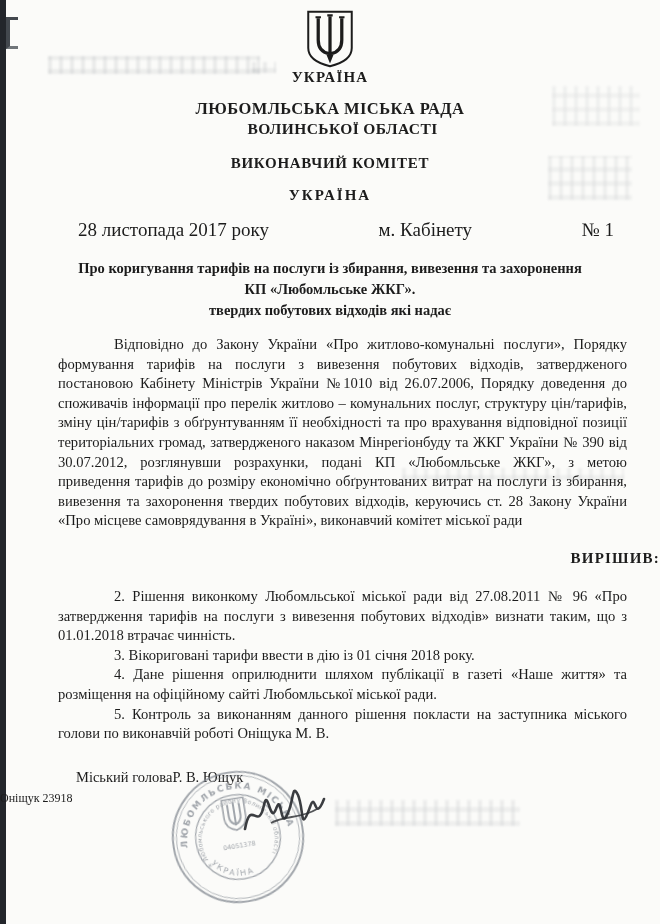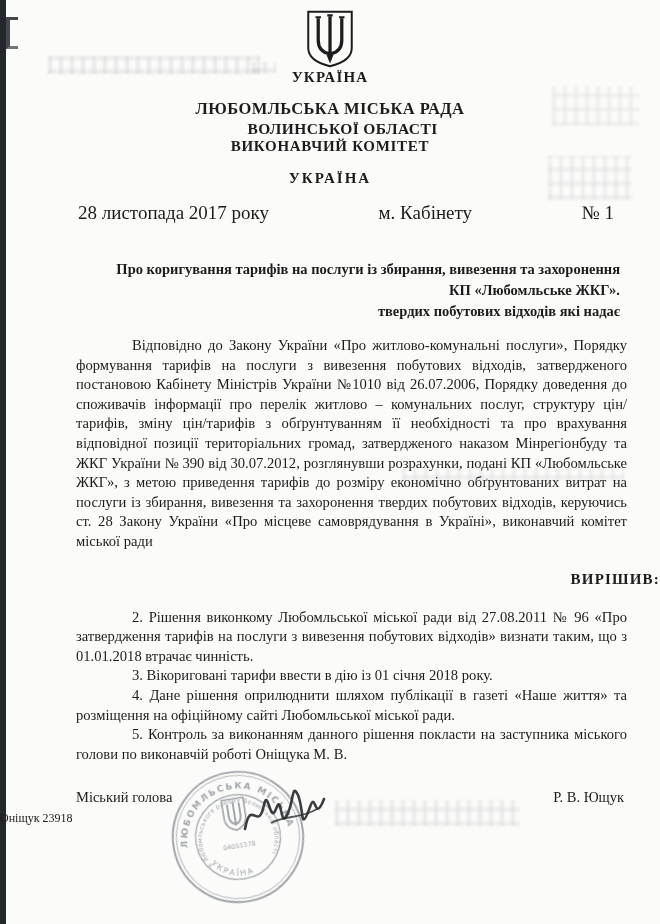--- a/index.html
+++ b/index.html
@@ -11,32 +11,32 @@
   }
   .edge-strip{position:absolute;left:0;top:0;width:6px;height:924px;background:#23262b;}
   .edge-bracket{position:absolute;left:6px;top:17px;width:8px;height:26px;
     border-left:4px solid #43484e;border-top:3px solid #43484e;border-bottom:3px solid #70757a;}
   .content{position:absolute;left:0;top:0;width:660px;padding-top:10px;}
   .header{text-align:center;}
   .emblem{display:block;margin:0 auto;}
   .country{font-weight:bold;font-size:15px;letter-spacing:1.2px;margin-top:1px;}
   .council{font-weight:bold;font-size:16.5px;letter-spacing:.4px;margin-top:13px;}
   .region{font-weight:bold;font-size:15.5px;letter-spacing:.4px;margin-top:1px;padding-left:25px;}
-  .committee{font-weight:bold;font-size:15px;letter-spacing:.7px;}
+  .committee{font-weight:bold;font-size:15px;letter-spacing:.7px;margin-top:17px;}
   .doctype{font-weight:bold;font-size:15px;letter-spacing:2px;margin-top:15px;}
   .daterow{display:flex;justify-content:space-between;align-items:baseline;
     padding:0 46px 0 78px;margin-top:15px;font-size:19px;}
-  .title{text-align:right;font-weight:bold;font-size:14.5px;line-height:21px;margin-top:35px;padding:0 40px;}
+  .title{text-align:center;font-weight:bold;font-size:14.5px;line-height:21px;margin-top:17px;padding:0 40px;}
   .body-par{font-size:14.6px;line-height:19.6px;text-align:justify;margin:0;
-    padding:0 33px 0 76px;text-indent:56px;}
+    padding:0 33px 0 58px;text-indent:56px;}
   .intro{margin-top:14px;}
   .resolved{text-align:right;font-weight:bold;font-size:15px;letter-spacing:1.2px;margin-top:19px;}
   .items{margin-top:20px;}
   .items p{margin:0;}
-  .sigrow{display:flex;justify-content:space-between;align-items:baseline;
+  .sigrow{display:flex;justify-content:flex-start;align-items:baseline;
     padding:0 36px 0 76px;margin-top:25px;font-size:14.5px;position:relative;z-index:2;}
   .executor{font-size:12px;margin-top:5px;position:relative;z-index:2;}
   .stamp{position:absolute;left:164px;top:763px;width:148px;height:148px;
     transform:rotate(-9deg);opacity:.78;filter:blur(.35px);z-index:3;}
   .stamp text{fill:#878d95;font-family:"DejaVu Sans","Liberation Sans",sans-serif;}
   .stamp .ln{stroke:#878d95;fill:none;}
   .scribble{position:absolute;left:241px;top:779px;width:94px;height:62px;z-index:4;}
   .smudge{position:absolute;opacity:.4;filter:blur(1.1px);pointer-events:none;
     background:
       repeating-linear-gradient(0deg, rgba(110,116,124,.25) 0 5px, transparent 5px 14px),

